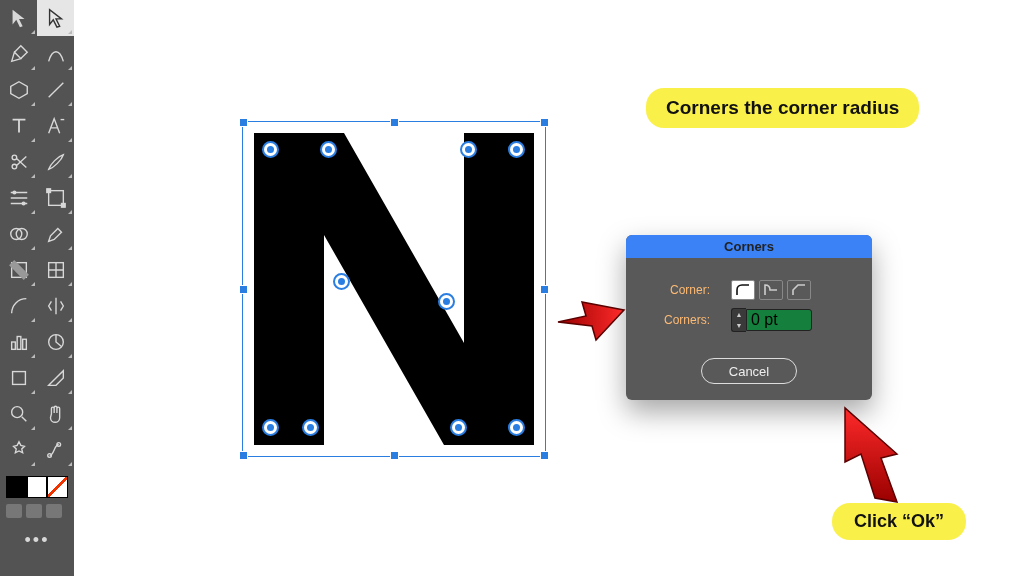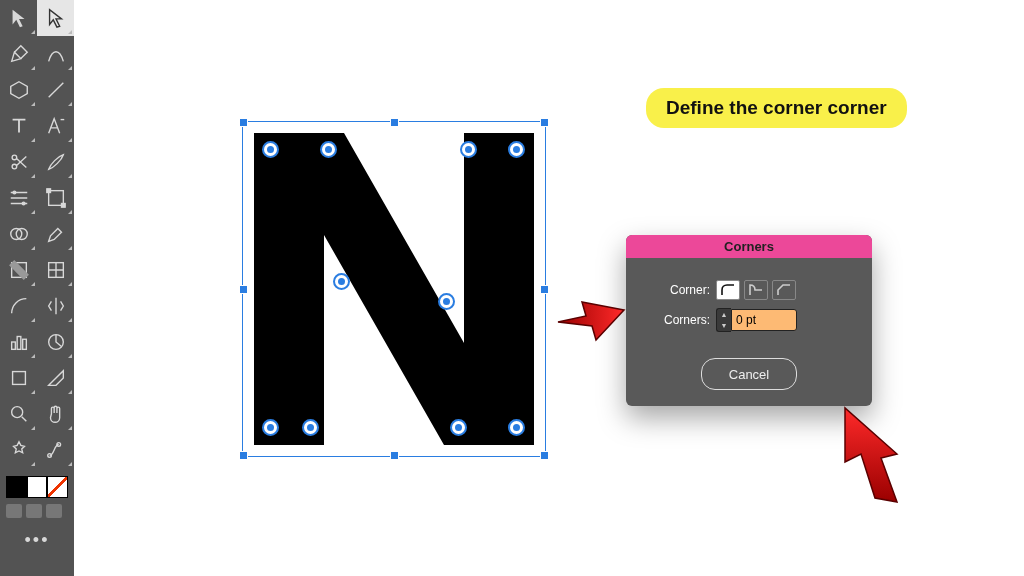--- a/index.html
+++ b/index.html
@@ -25,35 +25,35 @@
   .bbox{position:absolute;inset:0;border:1px solid #2a7de1}
   .handle{position:absolute;width:7px;height:7px;background:#2a7de1;border:1px solid #fff}
   .h-tl{left:-4px;top:-4px}.h-tm{left:50%;top:-4px;margin-left:-4px}.h-tr{right:-4px;top:-4px}
   .h-ml{left:-4px;top:50%;margin-top:-4px}.h-mr{right:-4px;top:50%;margin-top:-4px}
   .h-bl{left:-4px;bottom:-4px}.h-bm{left:50%;bottom:-4px;margin-left:-4px}.h-br{right:-4px;bottom:-4px}
   .letterN{position:absolute;inset:0}
   .live-corner{position:absolute;width:13px;height:13px;border:2px solid #2a7de1;border-radius:50%;background:#fff}
   .live-corner::after{content:"";position:absolute;inset:3px;border-radius:50%;background:#2a7de1}
   
   .dialog{position:absolute;left:552px;top:235px;width:246px;background:#595959;border-radius:6px;box-shadow:0 12px 28px rgba(0,0,0,.35);color:#ddd;font-size:13px}
-  .dialog .title{background:#ec4899;color:#222;font-weight:700;text-align:center;padding:4px 0;border-radius:6px 6px 0 0;font-size:13px}
+  .dialog .title{background:#3b82f6;color:#222;font-weight:700;text-align:center;padding:4px 0;border-radius:6px 6px 0 0;font-size:13px}
   .dialog .body{padding:14px 16px 12px}
   .row{display:flex;align-items:center;margin:8px 0}
-  .row label{width:68px;text-align:right;margin-right:6px;color:#ffffff;font-size:12px}
+  .row label{width:68px;text-align:right;margin-right:21px;color:#fdba74;font-size:12px}
   .opt{width:22px;height:18px;border:1px solid #888;margin-right:4px;display:inline-flex;align-items:center;justify-content:center;border-radius:2px;background:#595959}
   .opt svg{width:16px;height:14px;stroke:#ccc;stroke-width:1.6;fill:none}
   .opt.selected{background:#fff}
   .opt.selected svg{stroke:#111}
   .radius-wrap{display:flex;align-items:center}
   .stepper{width:14px;height:22px;background:#3a3a3a;border:1px solid #222;border-right:none;display:flex;flex-direction:column;border-radius:3px 0 0 3px}
   .stepper span{flex:1;display:flex;align-items:center;justify-content:center;font-size:7px;color:#ccc}
-  .radius-input{width:66px;height:22px;border:1px solid #222;background:#fdba74;color:#000;font-size:12px;padding:0 4px;box-sizing:border-box;border-radius:0 3px 3px 0}
+  .radius-input{width:66px;height:22px;border:1px solid #222;background:#15803d;color:#000;font-size:16px;padding:0 4px;box-sizing:border-box;border-radius:0 3px 3px 0}
   .radius-input::selection{background:#8db7ee}
   .btn-row{display:flex;justify-content:center;gap:14px;padding:6px 16px 16px}
-  .btn{flex:1;max-width:96px;height:32px;border:1.5px solid #ddd;border-radius:14px;background:transparent;color:#eee;font-size:13px;cursor:pointer}
+  .btn{flex:1;max-width:96px;height:26px;border:1.5px solid #ddd;border-radius:14px;background:transparent;color:#eee;font-size:13px;cursor:pointer}
   
   .callout{position:absolute;background:#f9f04a;border-radius:18px;padding:9px 20px;font-weight:700;color:#111;font-size:19px;font-family:Arial,sans-serif}
   .callout.c1{left:572px;top:88px}
   .callout.c2{left:758px;top:503px;font-size:18px;padding:8px 22px}
   
   .arrow{position:absolute}
 </style>
 </head>
 <body>
 
@@ -303,21 +303,22 @@
             </div>
           <input class="radius-input" value="0 pt" style="">
         </div>
       </div>
     </div>
     <div class="btn-row">
       <button class="btn">Cancel</button>
     </div>
   </div>
 
-  <div class="callout c1">Define the corner corner</div>
+  <div class="callout c1">Corners the corner radius</div>
+  <div class="callout c2">Click “Ok”</div>
 
   <svg class="arrow" style="left:478px;top:278px" width="78" height="64">
     <defs>
         <linearGradient id="g1" x1="0" x2="1">
           <stop offset="0" stop-color="#9a0000"></stop>
           <stop offset="1" stop-color="#ff2a2a"></stop>
         </linearGradient>
       </defs>
     <path d="M6 44 L34 38 L30 24 L72 32 L44 62 L40 48 Z" fill="url(#g1)" stroke="#5a0000" stroke-width="1.5"></path>
   </svg>

